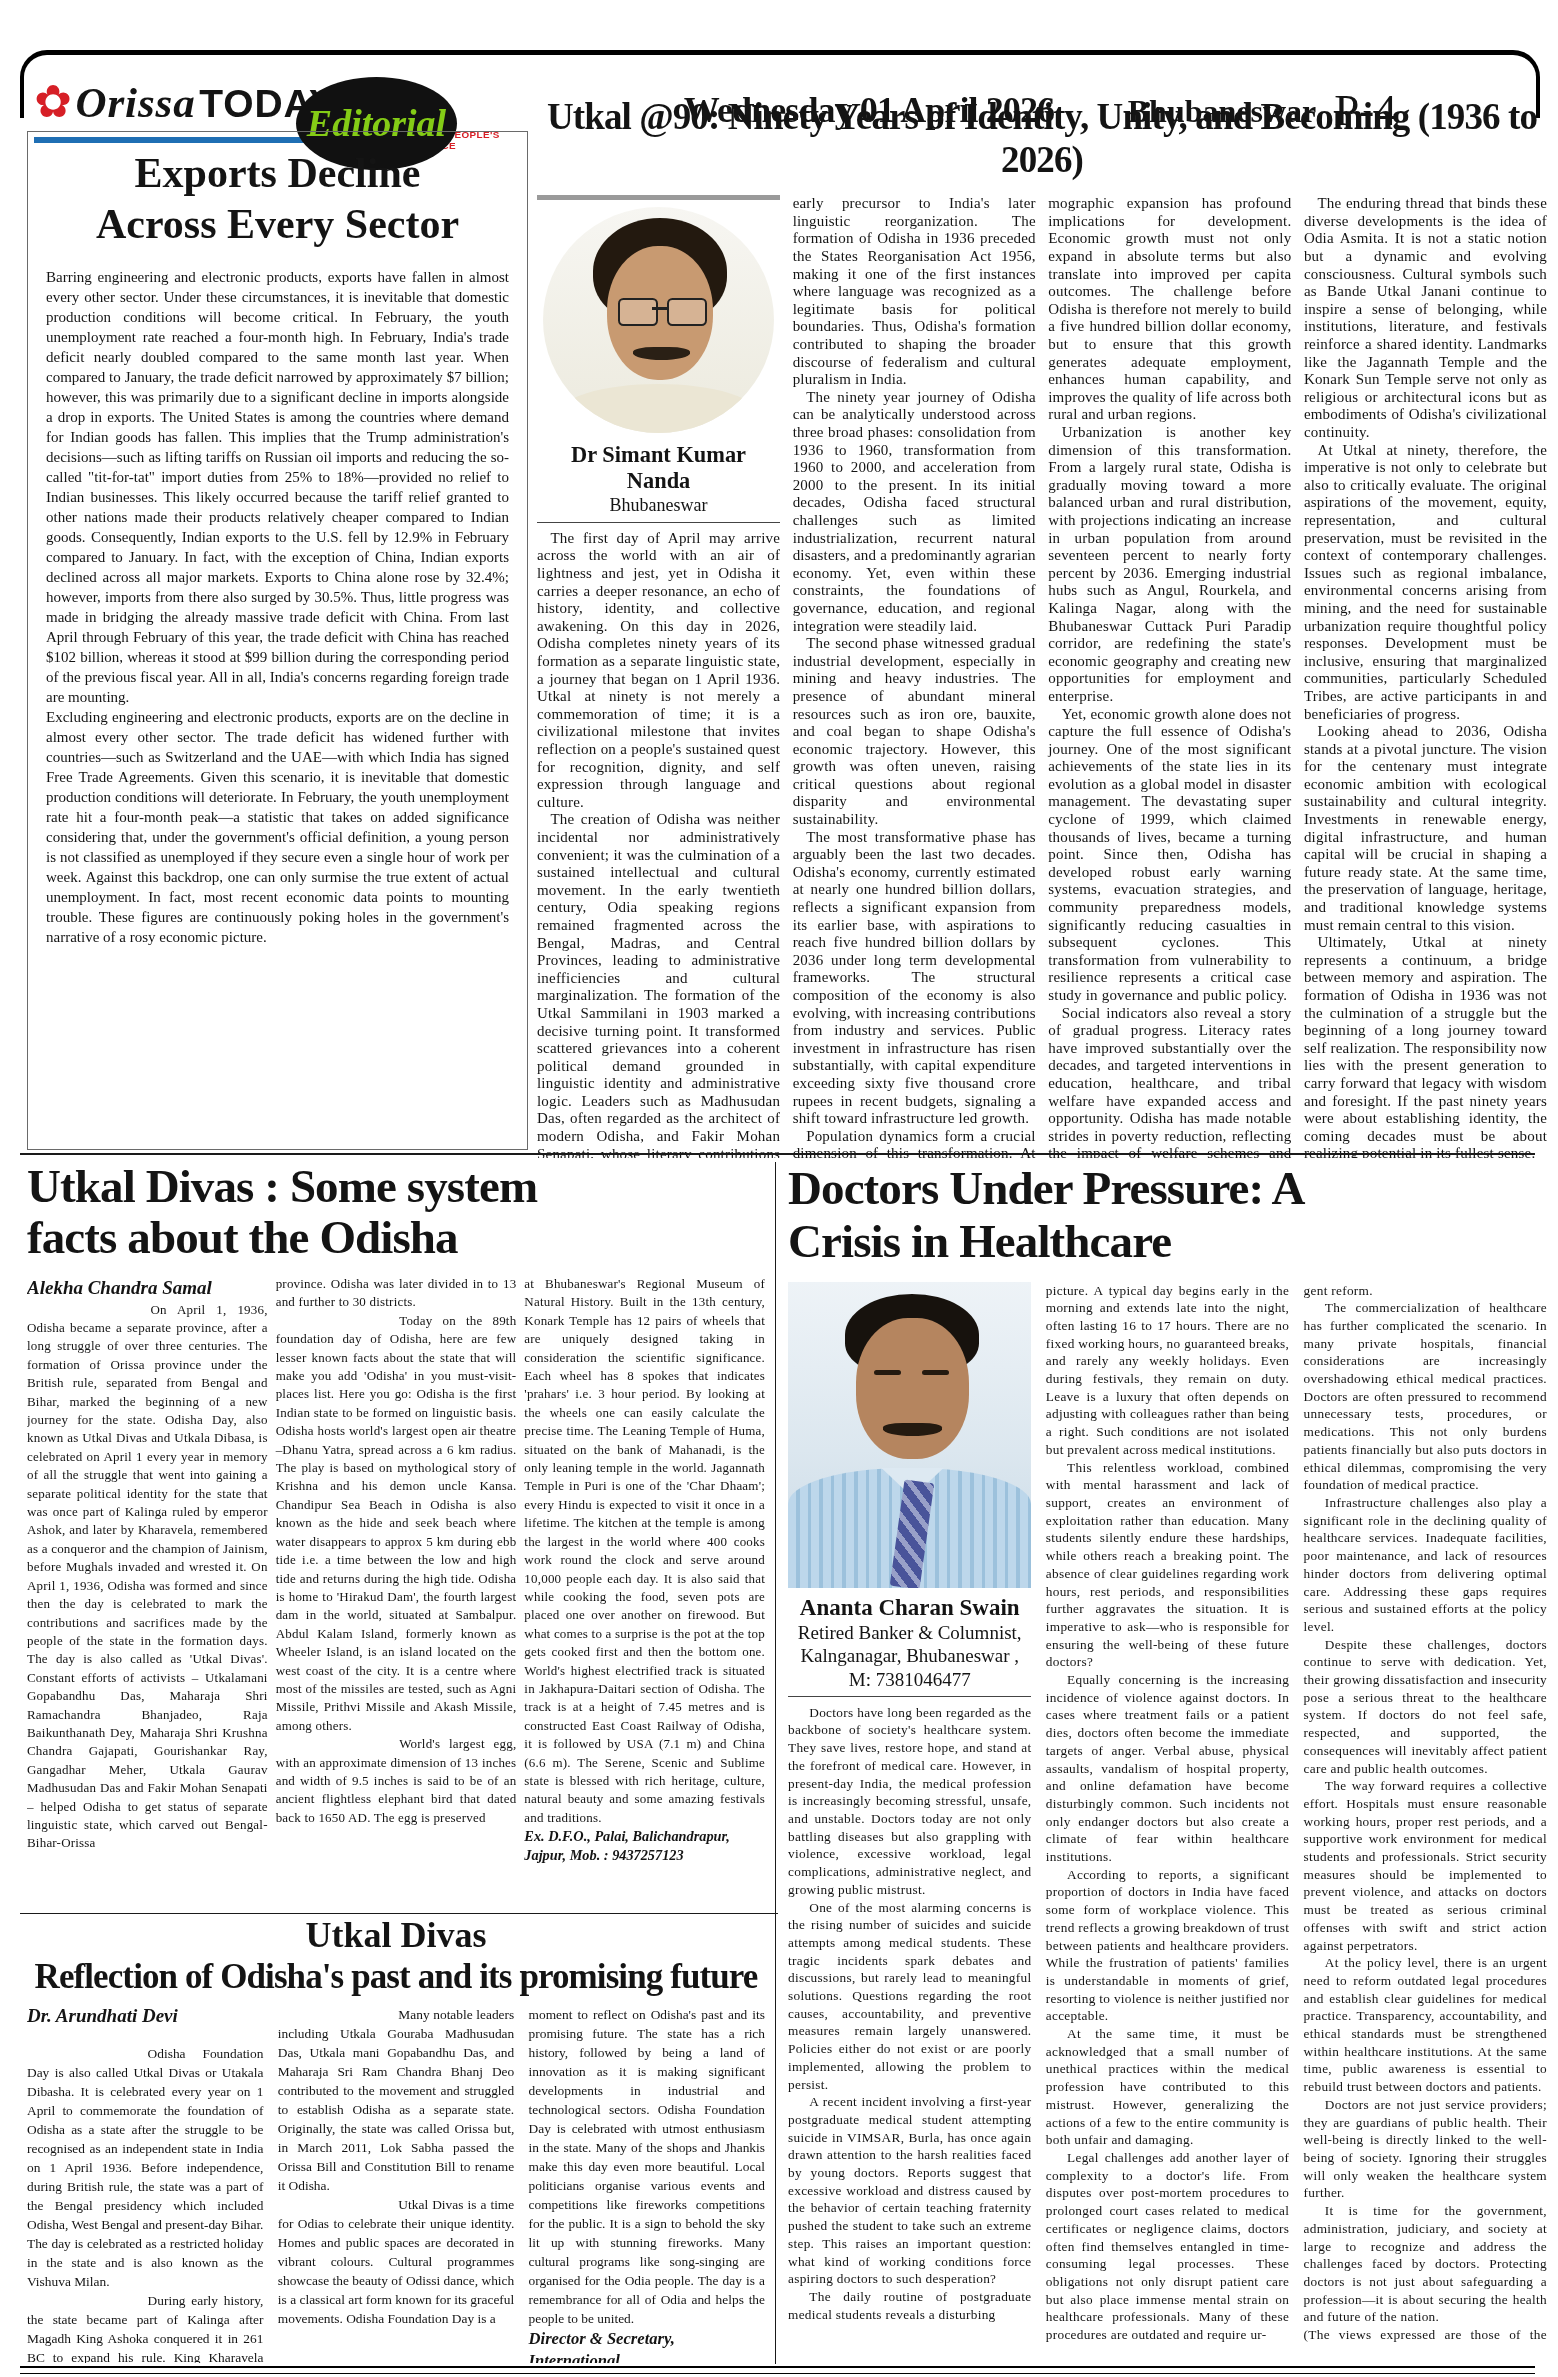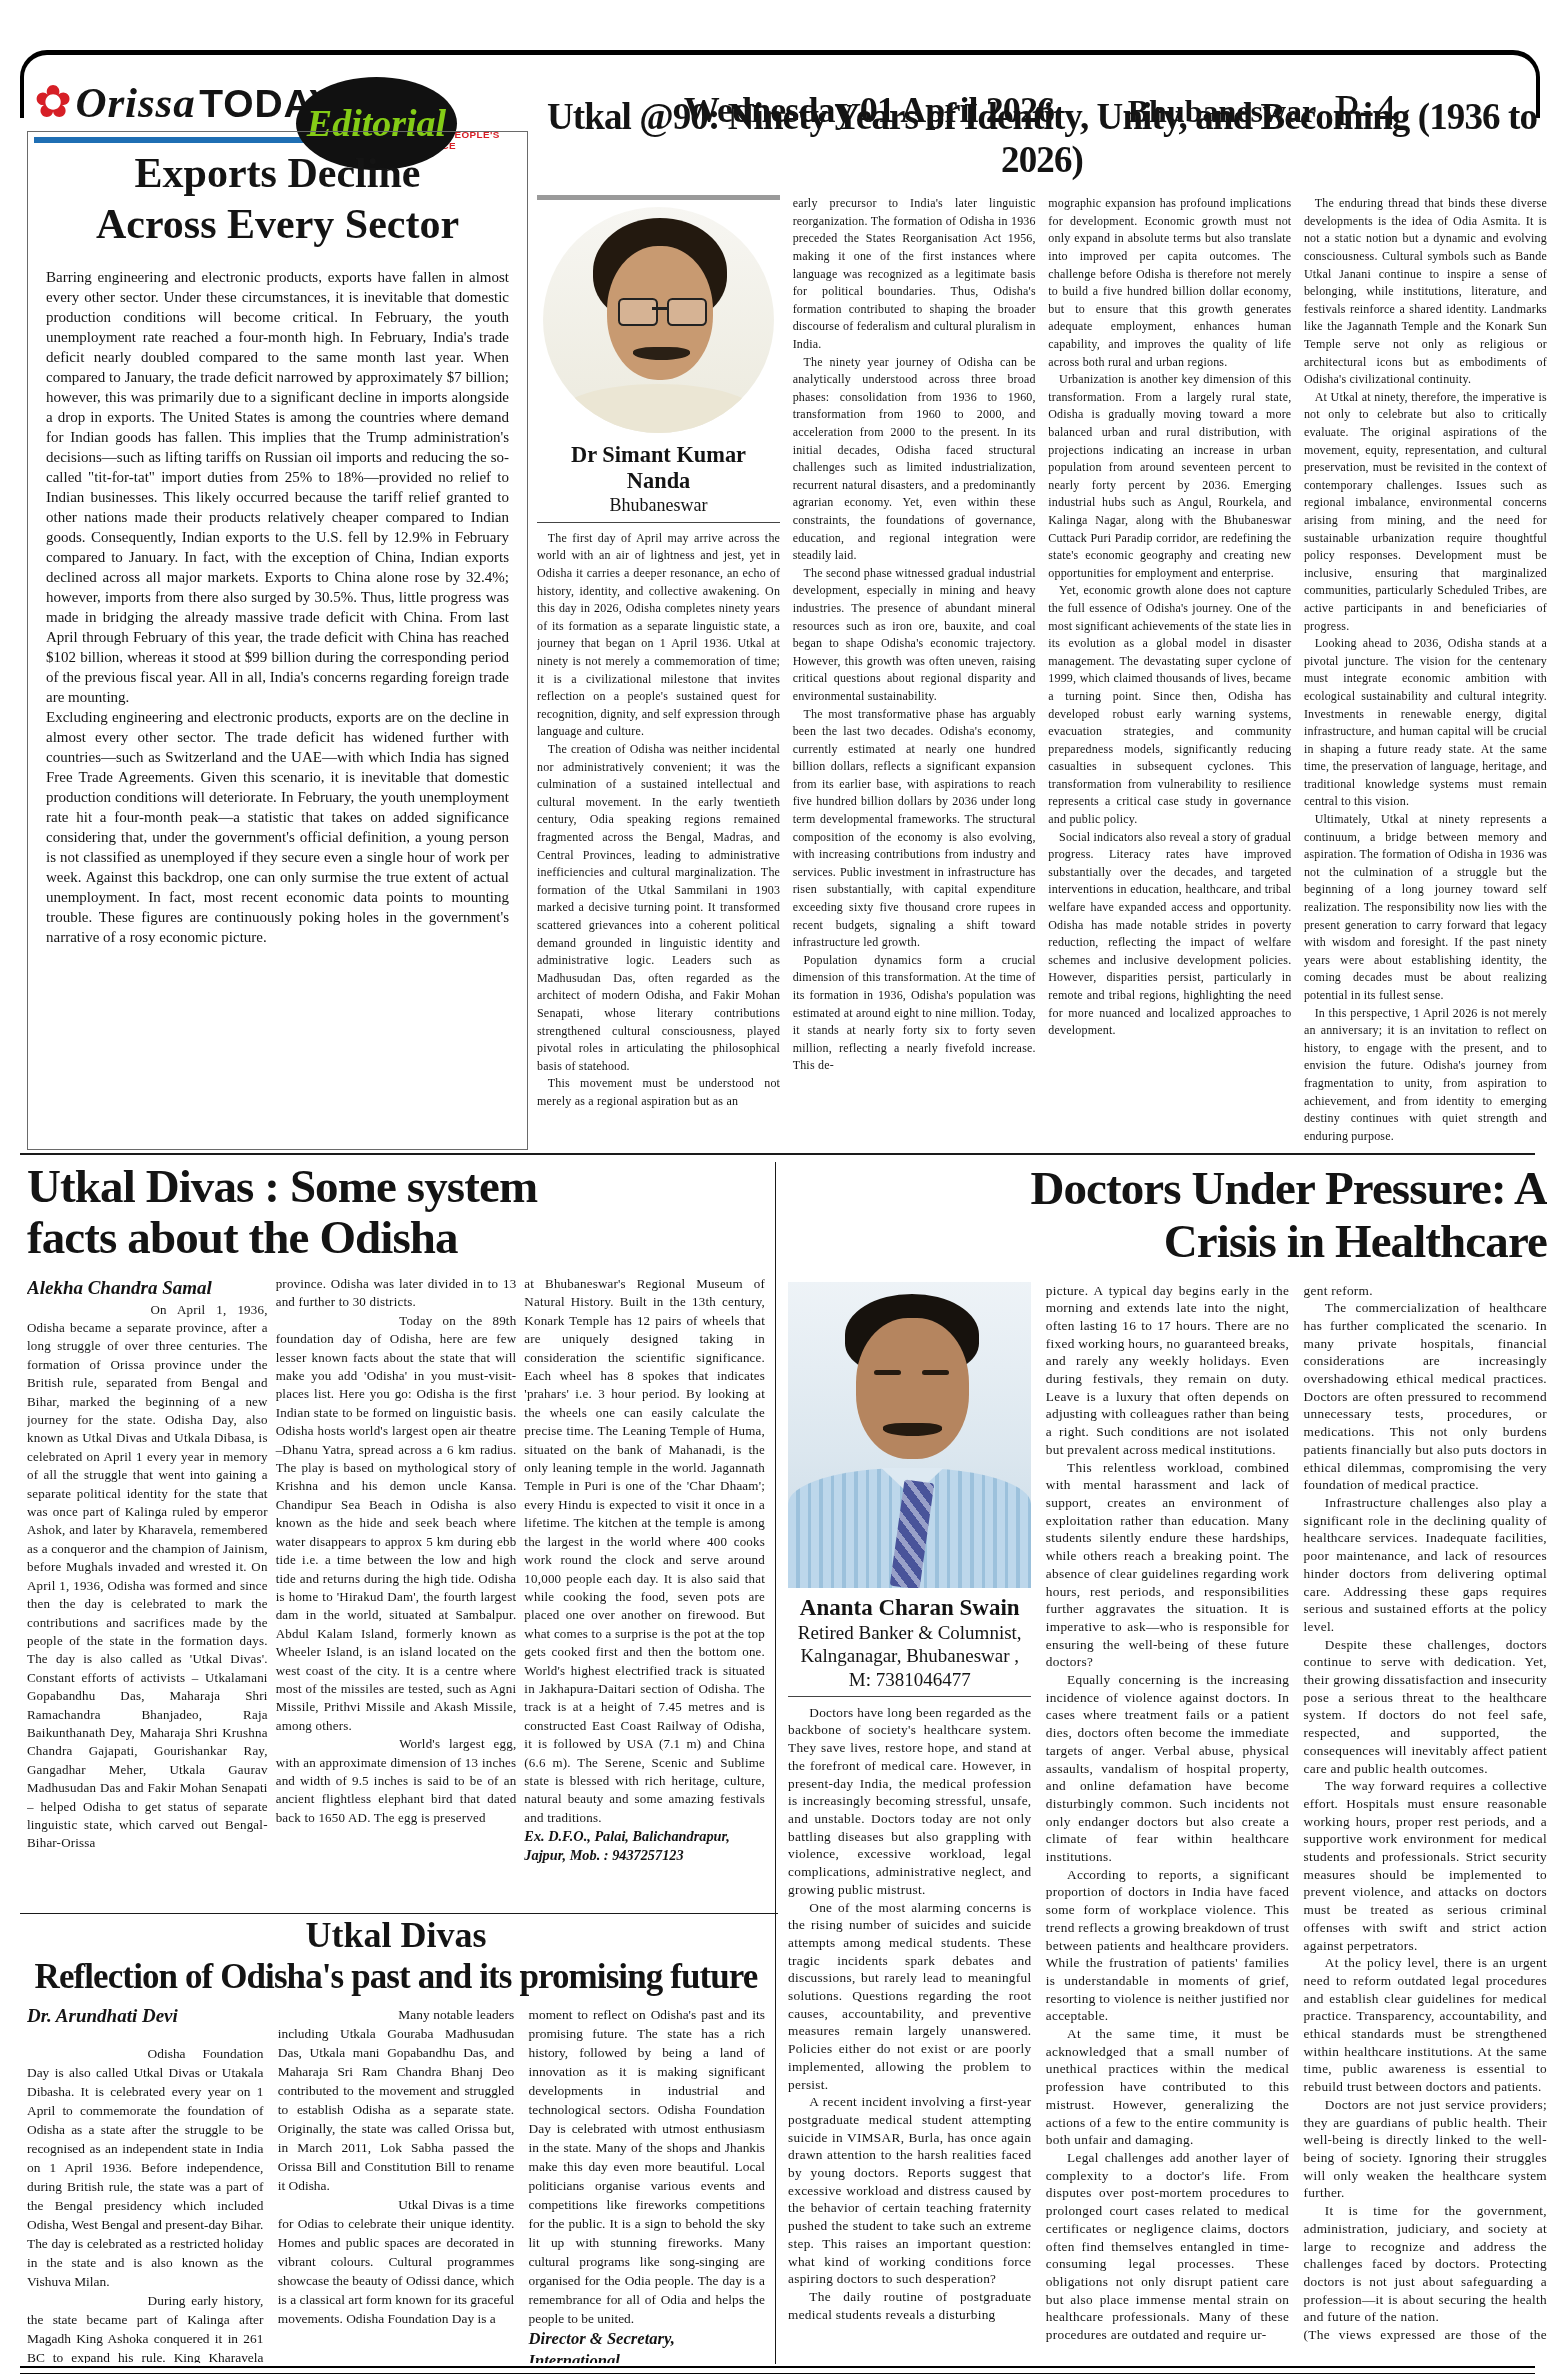--- a/index.html
+++ b/index.html
@@ -28,21 +28,21 @@
   .exports{position:absolute;left:27px;top:131px;width:501px;height:1019px;border:1.8px solid #6a6a6a;
            box-sizing:border-box;padding:12.5px 18px;overflow:hidden;}
   .exports-h{text-align:center;font-weight:bold;font-size:42px;line-height:1.22;margin:3.6px 0 16px 0;}
   .exports-body p{margin:0;font-size:15px;line-height:20px;text-align:justify;text-indent:0;}
   
   .utkal{position:absolute;left:537px;top:95px;width:1010px;height:1055px;}
   .utkal-h{text-align:center;font-weight:bold;font-size:37px;letter-spacing:-0.9px;margin:0 0 14.3px 0;}
   .ucols{display:flex;gap:12.5px;height:963px;overflow:hidden;}
   .ucol{flex:1;min-width:0;}
   .colrule{height:4.5px;background:#9a9a9a;margin-bottom:7.2px;}
-  .ucol .colbody p{margin:0;font-size:12px;line-height:17.6px;text-align:justify;letter-spacing:0.2px;text-indent:.9em;}
+  .ucol .colbody p{margin:0;font-size:15px;line-height:17.6px;text-align:justify;letter-spacing:0.2px;text-indent:.9em;}
   .ucol .colbody p.cont{text-indent:0;}
   .byline-name{text-align:center;font-weight:bold;font-size:22.4px;line-height:1.15;margin-top:9px;}
   .byline-place{text-align:center;font-size:18px;margin:1.8px 0 5.4px 0;}
   .thinrule{border-top:1.3px solid #444;margin:3.6px 0 7.2px 0;}
   
   .photo1{position:relative;width:231px;height:226px;margin:0 auto;border-radius:50%;overflow:hidden;
           background:linear-gradient(180deg,#f7f6f2,#eceade);}
   .p1-hair{position:absolute;left:50px;top:10.7px;width:134px;height:107px;background:#23190f;border-radius:50% 50% 45% 45%;}
   .p1-face{position:absolute;left:64px;top:39px;width:106px;height:134px;background:#c89a71;border-radius:48%;}
   .p1-glass{position:absolute;top:91px;width:36px;height:24px;border:2.7px solid #222;border-radius:5.4px;background:rgba(255,255,255,.25);}
@@ -70,21 +70,21 @@
   .reflection{position:absolute;left:27px;top:1916px;width:738px;height:452px;overflow:hidden;}
   .ref-kicker{text-align:center;font-weight:bold;font-size:36px;margin:0;line-height:1.1;}
   .ref-title{text-align:center;font-weight:bold;font-size:35px;letter-spacing:-0.9px;margin:3.6px 0 9px 0;line-height:1.05;}
   .ref-author{font-weight:bold;font-style:italic;font-size:19px;margin:0 0 17px 0;}
   .rcols{display:flex;gap:14.3px;height:358px;overflow:hidden;}
   .rcol{flex:1;min-width:0;}
   .rcol .colbody p{margin:0;font-size:13.4px;line-height:19px;text-align:justify;text-indent:9em;}
   .rcol .colbody p.cont{text-indent:0;}
   
   .doctors{position:absolute;left:788px;top:1162px;width:759px;height:1200px;overflow:hidden;}
-  .doc-h{text-align:right;font-weight:bold;font-size:47px;line-height:1.12;letter-spacing:-0.9px;margin:0 0 14.3px 0;}
+  .doc-h{text-align:left;font-weight:bold;font-size:47px;line-height:1.12;letter-spacing:-0.9px;margin:0 0 14.3px 0;}
   .dcols{display:flex;gap:14.3px;height:1066px;overflow:hidden;}
   .dcol{flex:1;min-width:0;}
   .dcol .colbody p{margin:0;font-size:13.3px;line-height:17.7px;text-align:justify;letter-spacing:0.3px;text-indent:1.6em;}
   .dcol .colbody p.cont{text-indent:0;}
   .doc-name{text-align:center;font-weight:bold;font-size:23px;margin-top:7.2px;}
   .doc-cap{text-align:center;font-size:19px;line-height:1.25;}
   
   .photo2{position:relative;width:100%;height:306px;overflow:hidden;
           background:linear-gradient(180deg,#eef3f7 0%,#dce7ef 55%,#c8d9e6 100%);}
   .p2-hair{position:absolute;left:57px;top:12.5px;width:134px;height:82px;background:#17120d;border-radius:50% 50% 40% 40%;}

